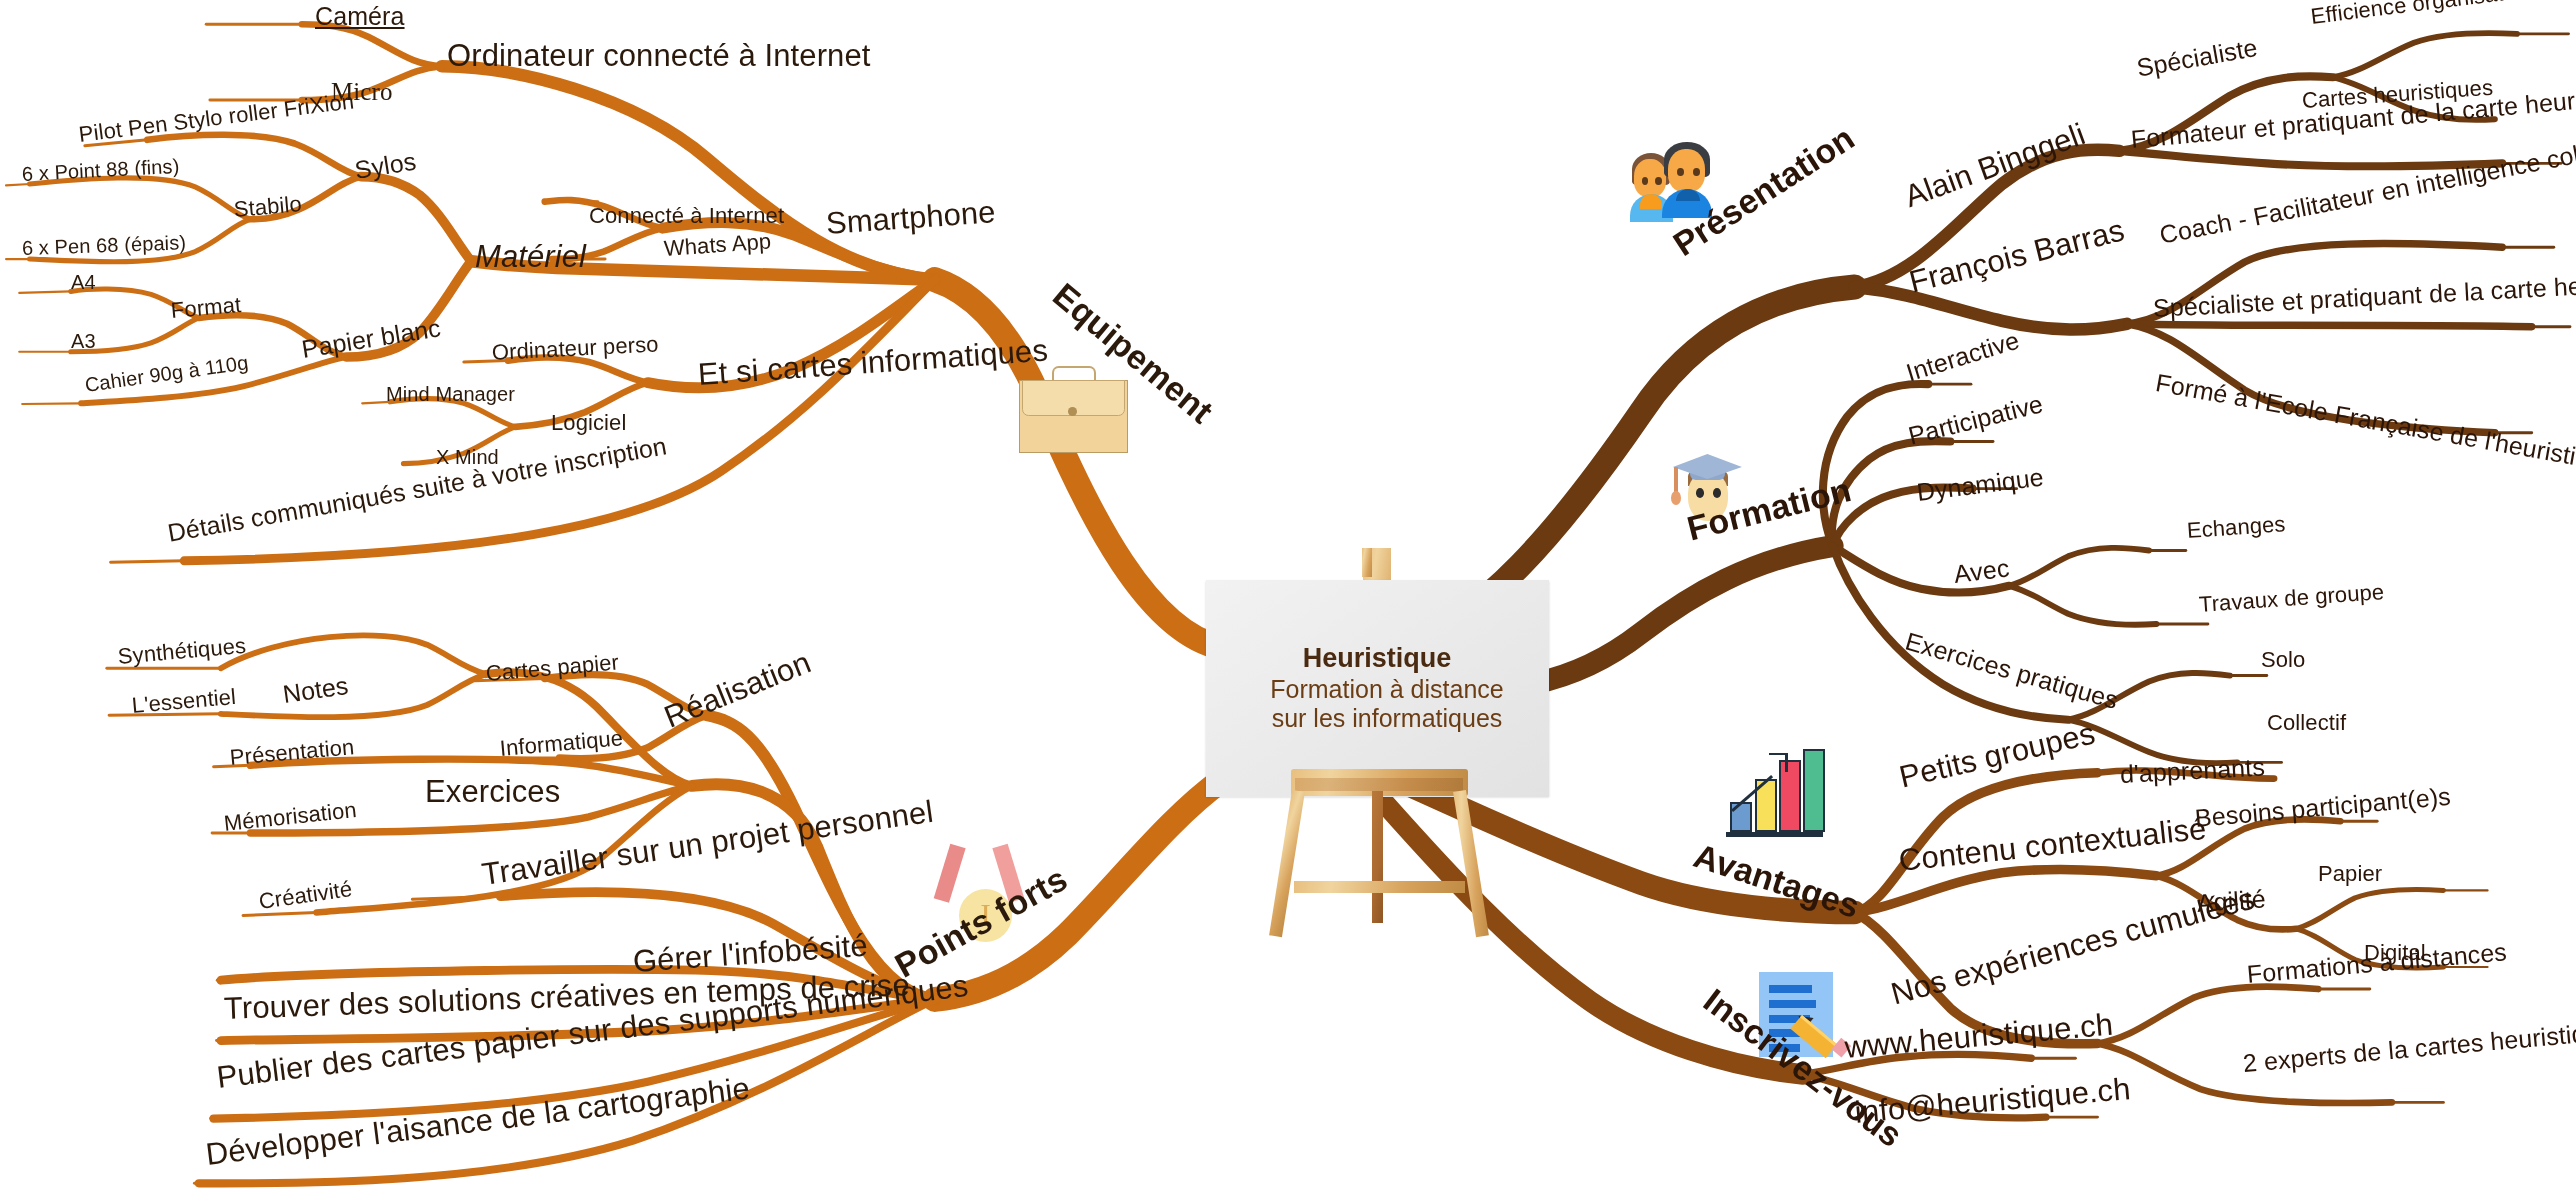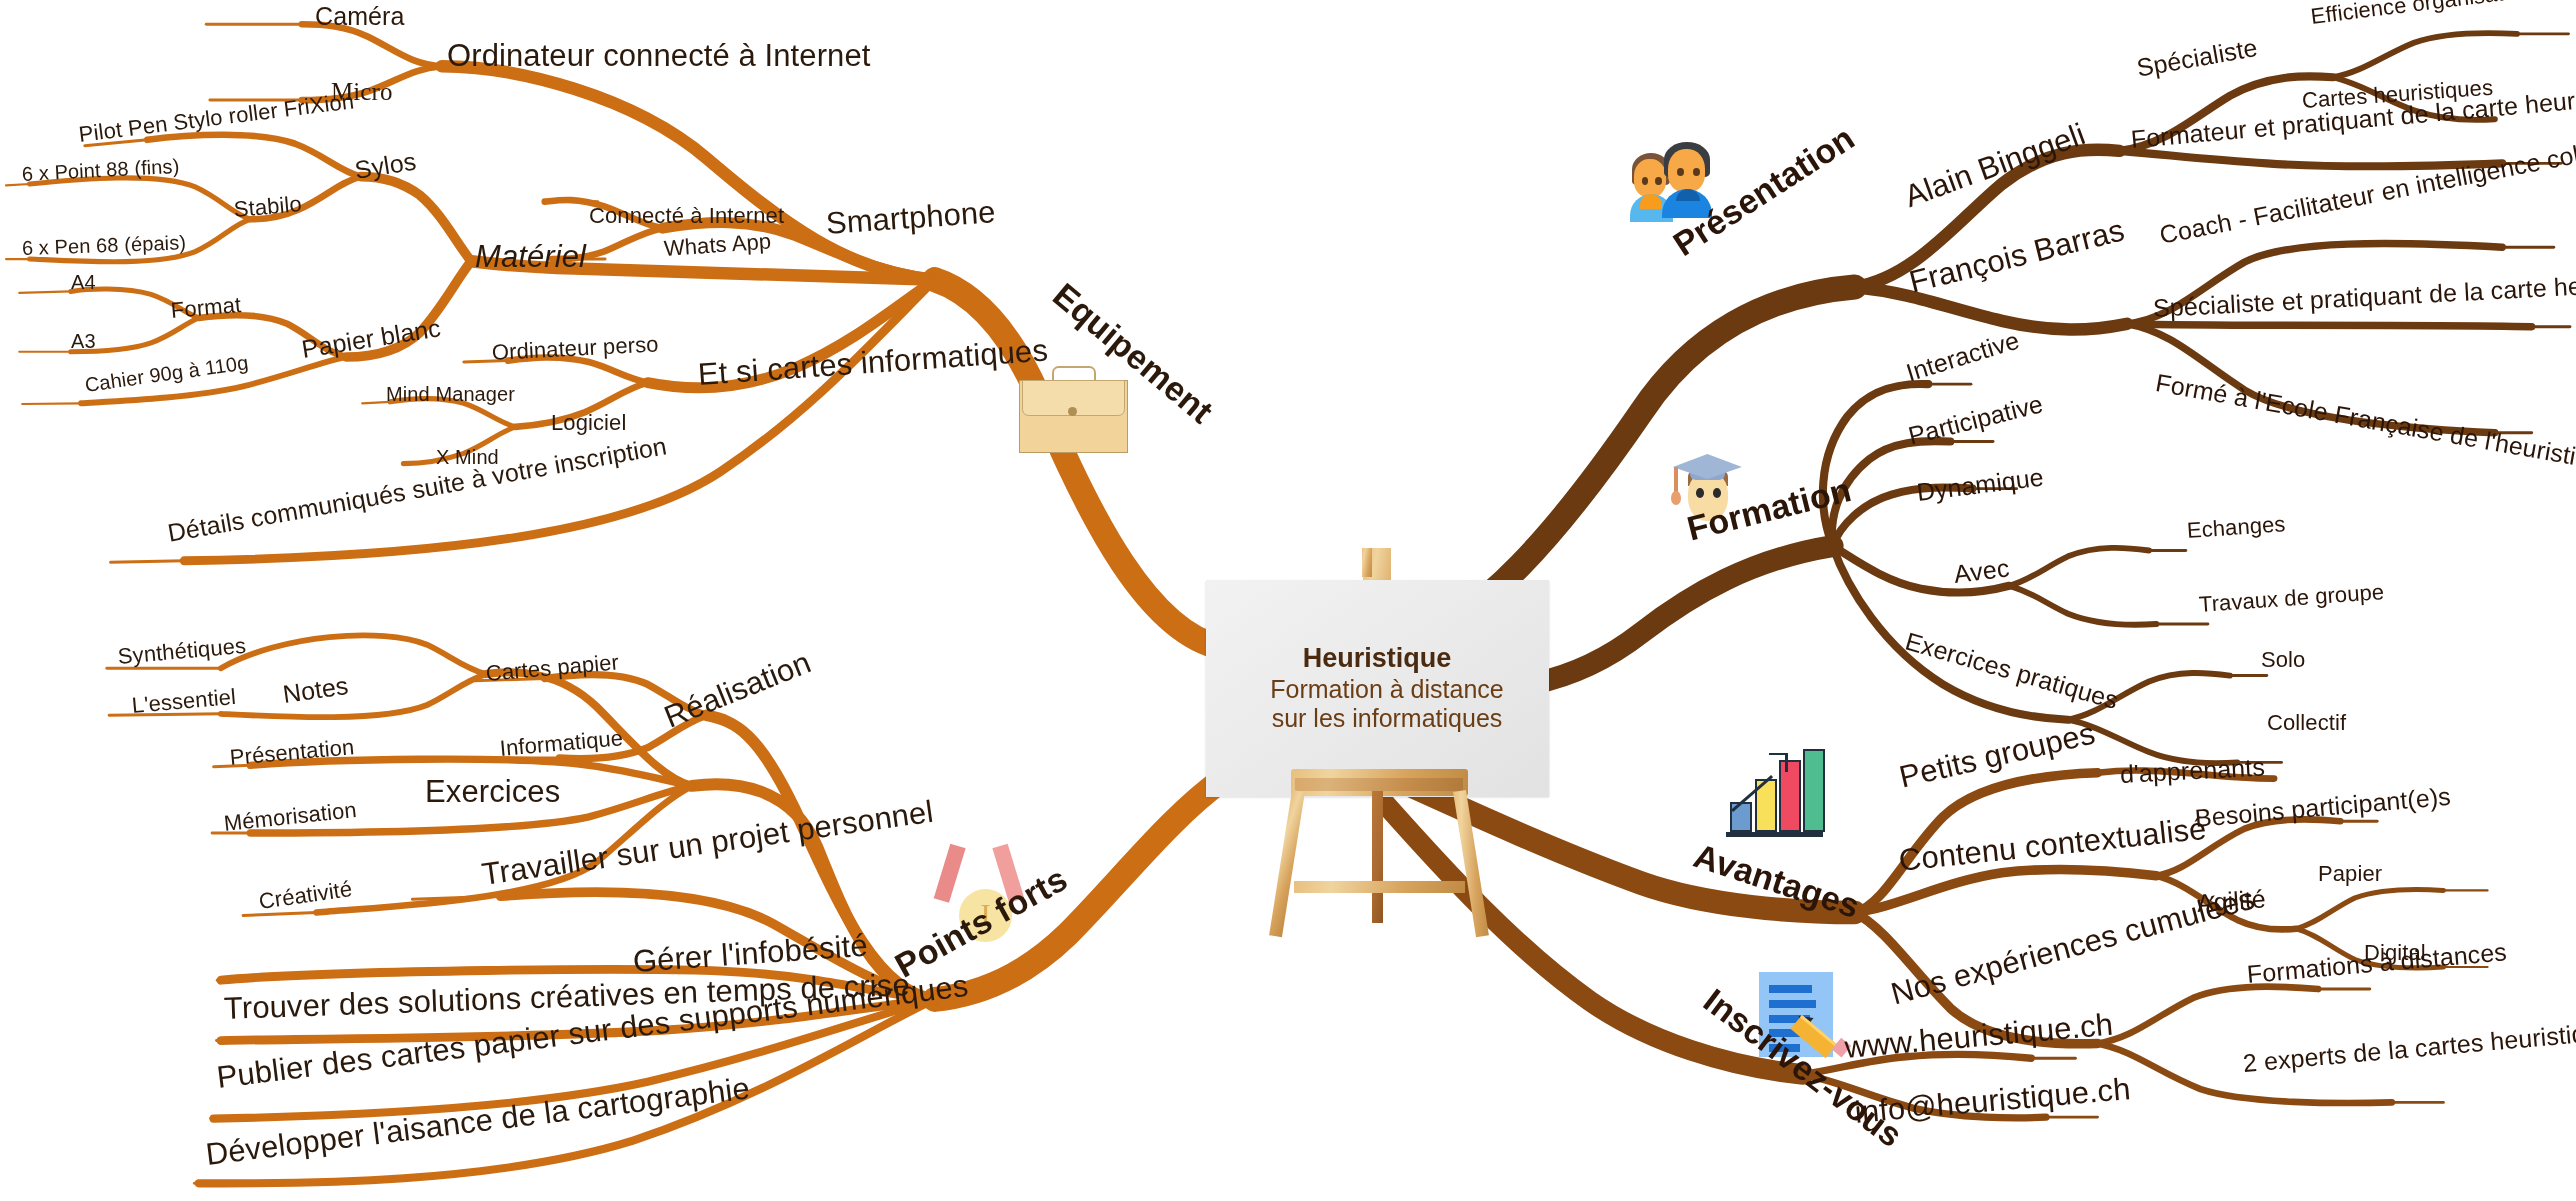--- a/index.html
+++ b/index.html
@@ -322,21 +322,21 @@
 
   <div class="icon" id="ic-medal">
     <div class="md-rib-l"></div>
       <div class="md-rib-r"></div>
     <div class="md-disc"></div>
       <div class="md-one">I</div>
   </div>
 
   <div class="lbl L0" style="left:1058px;top:271px;transform:rotate(40deg);">Equipement</div>
   <div class="lbl L1" style="left:447px;top:38px;">Ordinateur connecté à Internet</div>
-  <div class="lbl L2" style="left:315px;top:1.5px;">Caméra</div>
+  <div class="lbl L2" style="left:315px;top:1.5px;text-decoration:underline;">Caméra</div>
   <div class="lbl L2" style="left:331px;top:78px;font-family:Liberation Serif, serif;">Micro</div>
 
   <div class="lbl L1" style="left:475px;top:239px;font-style:italic;">Matériel</div>
   <div class="lbl L2" style="left:355px;top:156px;transform:rotate(-9deg);">Sylos</div>
   <div class="lbl L3" style="left:79px;top:122px;transform:rotate(-7deg);">Pilot Pen Stylo roller FriXion</div>
   <div class="lbl L3" style="left:234px;top:197px;transform:rotate(-5deg);">Stabilo</div>
   <div class="lbl L4" style="left:22px;top:163px;transform:rotate(-3deg);">6 x Point 88 (fins)</div>
   <div class="lbl L4" style="left:22px;top:237px;transform:rotate(-2deg);">6 x Pen 68 (épais)</div>
   <div class="lbl L2" style="left:302px;top:335px;transform:rotate(-9deg);">Papier blanc</div>
   <div class="lbl L3" style="left:171px;top:298px;transform:rotate(-5deg);">Format</div>

